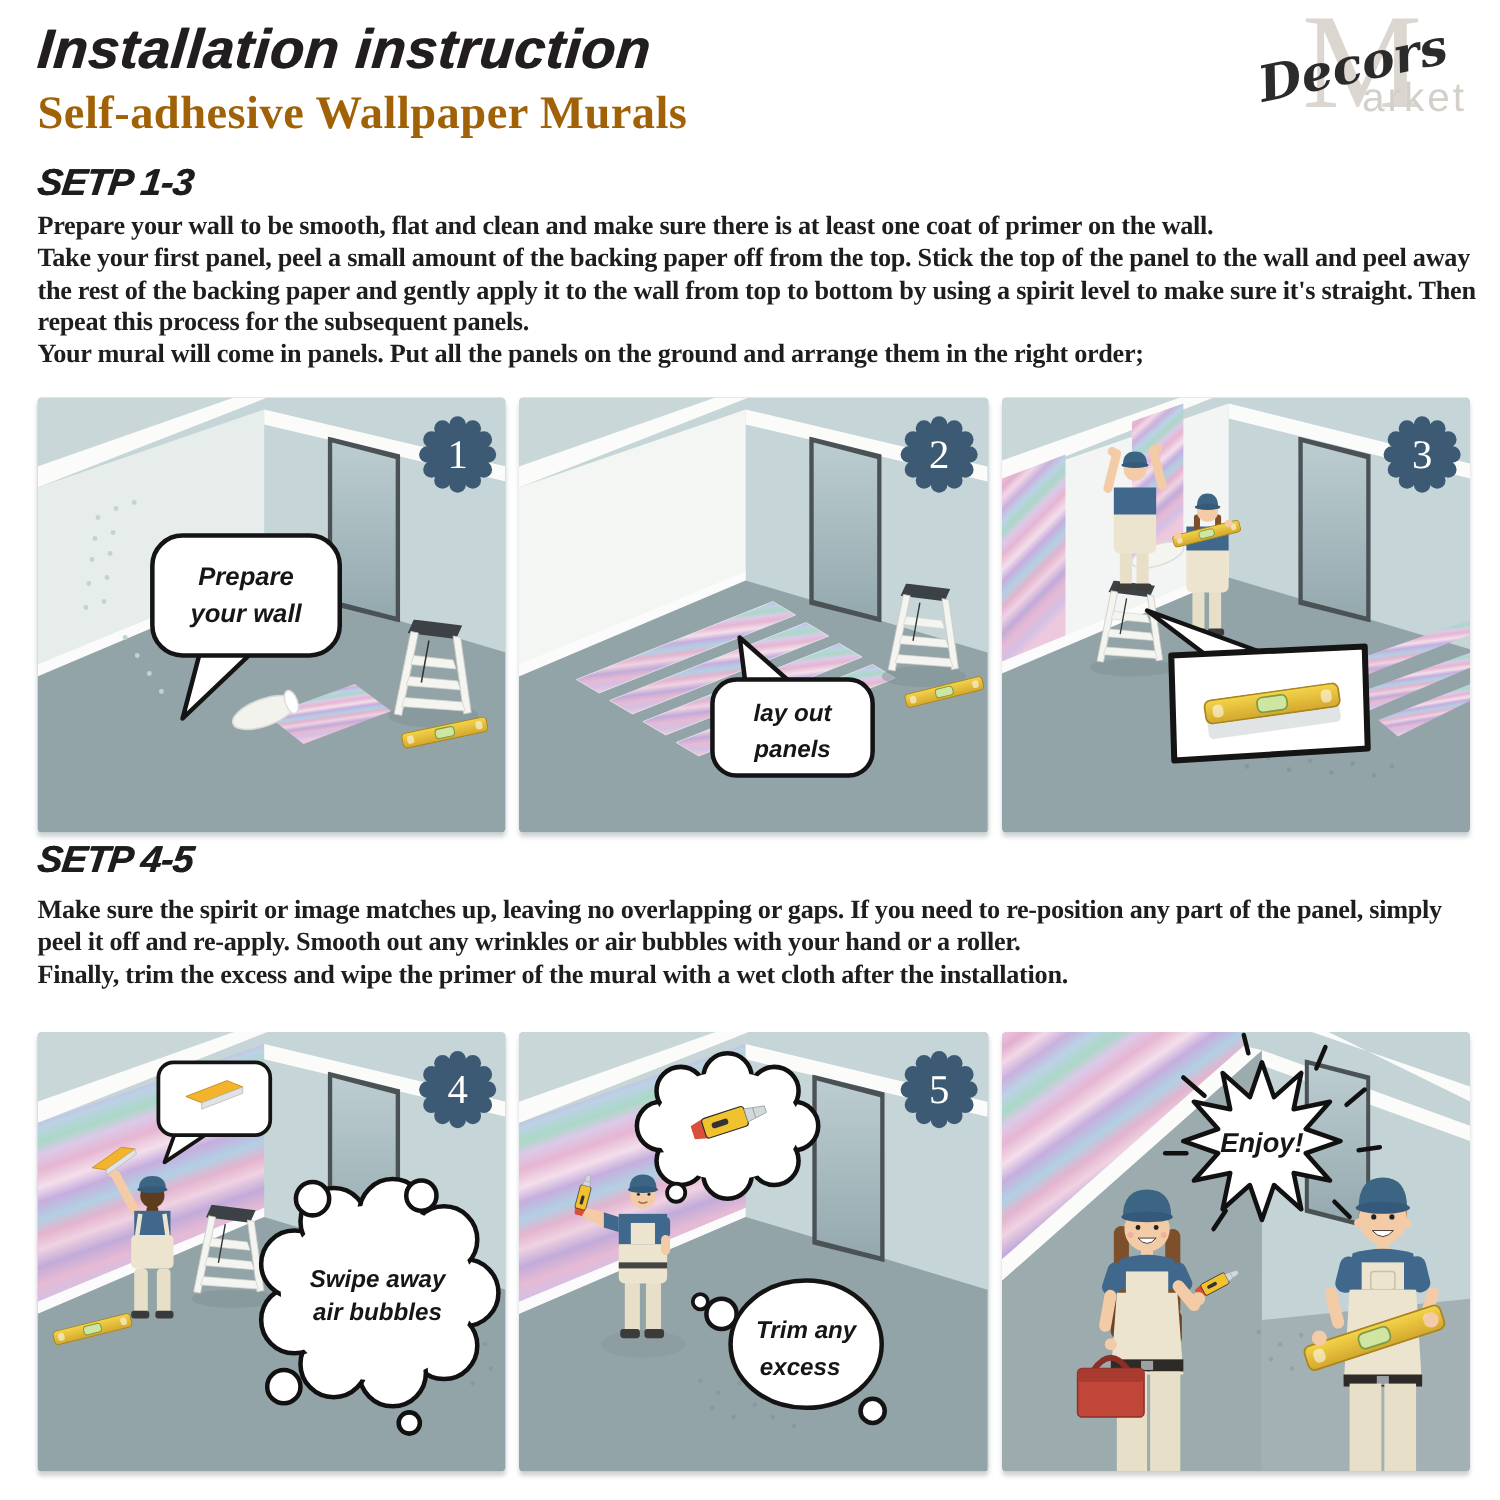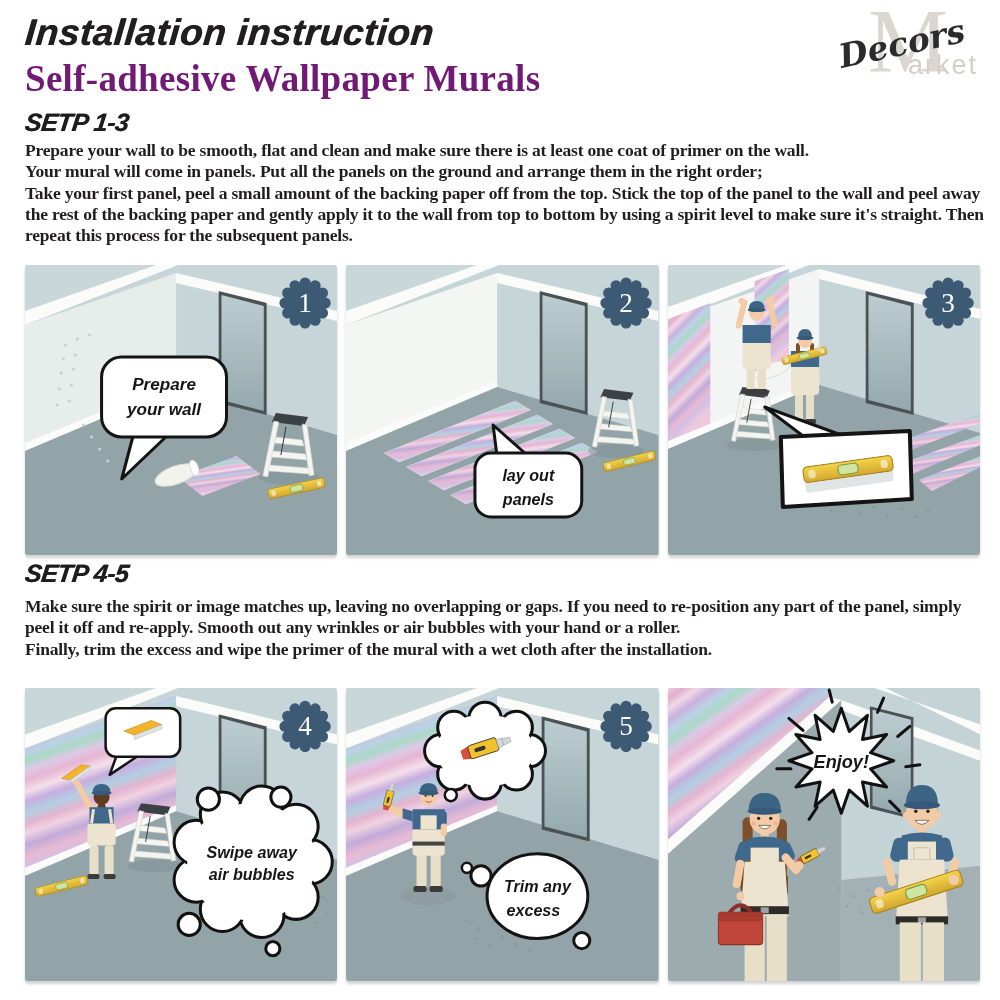--- a/index.html
+++ b/index.html
@@ -2,21 +2,21 @@
 <html><head>
 <meta charset="utf-8">
 <style>
   html,body{margin:0;padding:0;background:#ffffff;}
   .page{position:relative;width:1000px;height:1000px;background:#fff;overflow:hidden;
         font-family:"Liberation Serif",serif;}
   .title{position:absolute;left:25px;top:12px;font-family:"Liberation Sans",sans-serif;
          font-style:italic;font-weight:800;font-size:37px;color:#221e1f;
          transform:skewX(-5deg);letter-spacing:0.5px;text-shadow:0.6px 0 #221e1f;}
   .subtitle{position:absolute;left:25px;top:57px;font-family:"Liberation Serif",serif;
-         font-weight:700;font-size:37px;color:#701a75;letter-spacing:0.3px;}
+         font-weight:700;font-size:31px;color:#a16207;letter-spacing:0.3px;}
   .logo{position:absolute;left:836px;top:4px;width:160px;height:92px;}
   .logo-m{position:absolute;left:32px;top:-14px;font-family:"Liberation Serif",serif;
          font-size:90px;color:#dcd6d1;font-weight:400;}
   .logo-script{position:absolute;left:2px;top:20px;font-family:"DejaVu Serif",serif;
          font-style:italic;font-weight:600;font-size:33px;color:#2b2b2b;transform:rotate(-12deg);}
   .logo-rest{position:absolute;left:72px;top:46px;font-family:Liberation Sans, sans-serif;
          font-size:27px;color:#d5cfca;letter-spacing:2px;}
   .step-heading{position:absolute;left:25px;font-family:"Liberation Sans",sans-serif;
          font-weight:800;font-style:italic;font-size:25px;color:#1d1d1d;
          transform:skewX(-7deg);letter-spacing:-0.5px;text-shadow:0.5px 0 #1d1d1d;}
@@ -149,22 +149,22 @@
 
   <div class="logo">
     <span class="logo-m">M</span>
     <span class="logo-rest">arket</span>
     <span class="logo-script">Decors</span>
   </div>
 
   <div class="step-heading" id="heading-1">SETP 1-3</div>
   <div class="para" id="para-1">
     <p>Prepare your wall to be smooth, flat and clean and make sure there is at least one coat of primer on the wall.</p>
+    <p>Take your first panel, peel a small amount of the backing paper off from the top. Stick the top of the panel to the wall and peel away the rest of the backing paper and gently apply it to the wall from top to bottom by using a spirit level to make sure it's straight. Then repeat this process for the subsequent panels.</p>
     <p>Your mural will come in panels. Put all the panels on the ground and arrange them in the right order;</p>
-    <p>Take your first panel, peel a small amount of the backing paper off from the top. Stick the top of the panel to the wall and peel away the rest of the backing paper and gently apply it to the wall from top to bottom by using a spirit level to make sure it's straight. Then repeat this process for the subsequent panels.</p>
   </div>
 
   <div class="panels-row" id="row-1">
 
     <div class="panel">
       <svg viewBox="0 0 310 290" preserveAspectRatio="none">
         <rect x="0" y="0" width="310" height="290" fill="#c6d5d8"></rect>
         <polygon points="0,0 130,0 0,46" fill="#c9d7d9"></polygon>
         <polygon points="0,46 130,0 152,0 0,60" fill="#fbfcfa"></polygon>
         <polygon points="0,60 150,8 150,122 0,186" fill="#e6edeb"></polygon>

